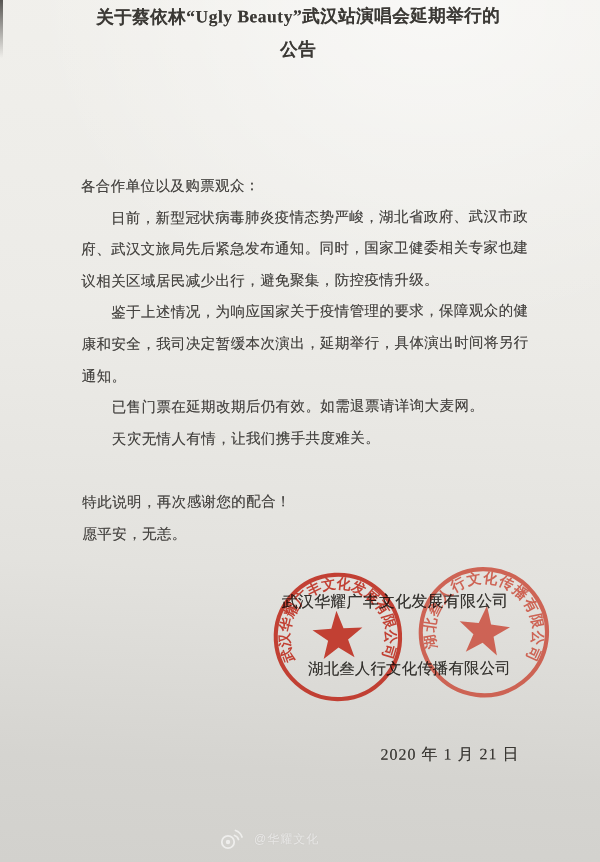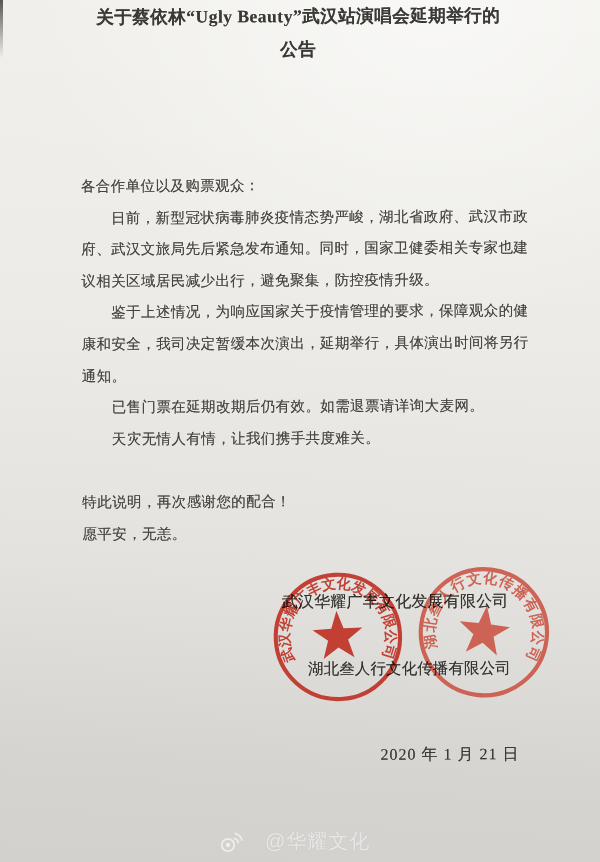--- a/index.html
+++ b/index.html
@@ -73,23 +73,23 @@
   .stamp-left  { left: 269px; top: 569px; width: 136px; height: 136px; opacity: 0.92; transform: rotate(-3deg); }
   .stamp-right { left: 414px; top: 564px; width: 138px; height: 138px; opacity: 0.82; transform: rotate(7deg); }
   .stamp text {
     font-family: "Liberation Serif", "DejaVu Serif", serif;
     font-weight: bold;
   }
   .stamp-left  text { font-size: 14.5px; letter-spacing: 0px; }
   .stamp-right text { font-size: 14.5px; letter-spacing: 1px; }
   .watermark {
     position: absolute; left: 219px; top: 828px;
-    display: flex; align-items: center; gap: 21px;
+    display: flex; align-items: center; gap: 10px;
     color: rgba(255,255,255,0.62);
-    font-size: 20px;
+    font-size: 12px;
     font-family: "Liberation Sans", "DejaVu Sans", sans-serif;
     letter-spacing: 1px;
     text-shadow: 0 0 1px rgba(160,158,154,0.4);
   }
   .watermark .wm-text { white-space: pre; }
 </style>
 </head>
 <body>
 
 <div class="photo">

